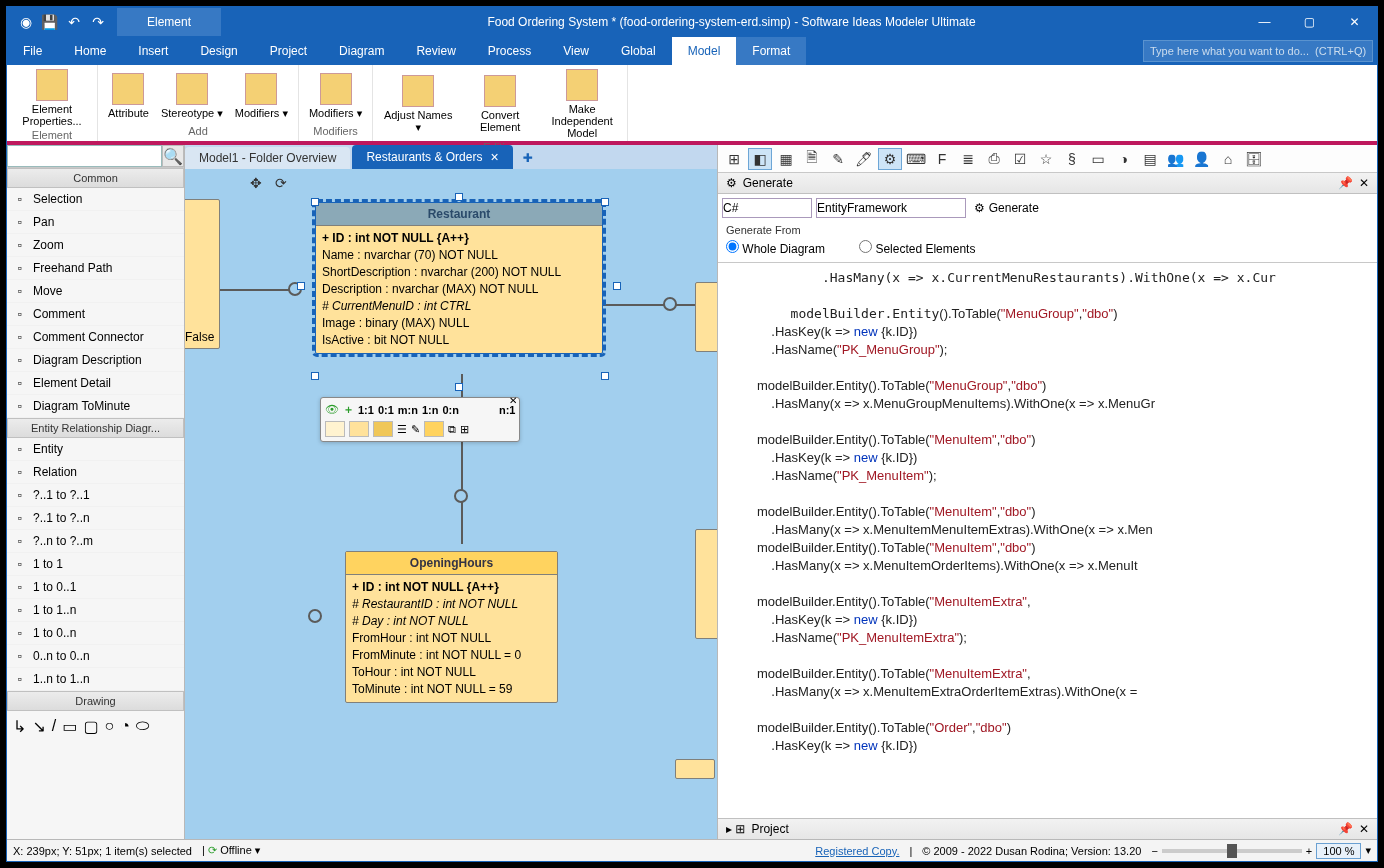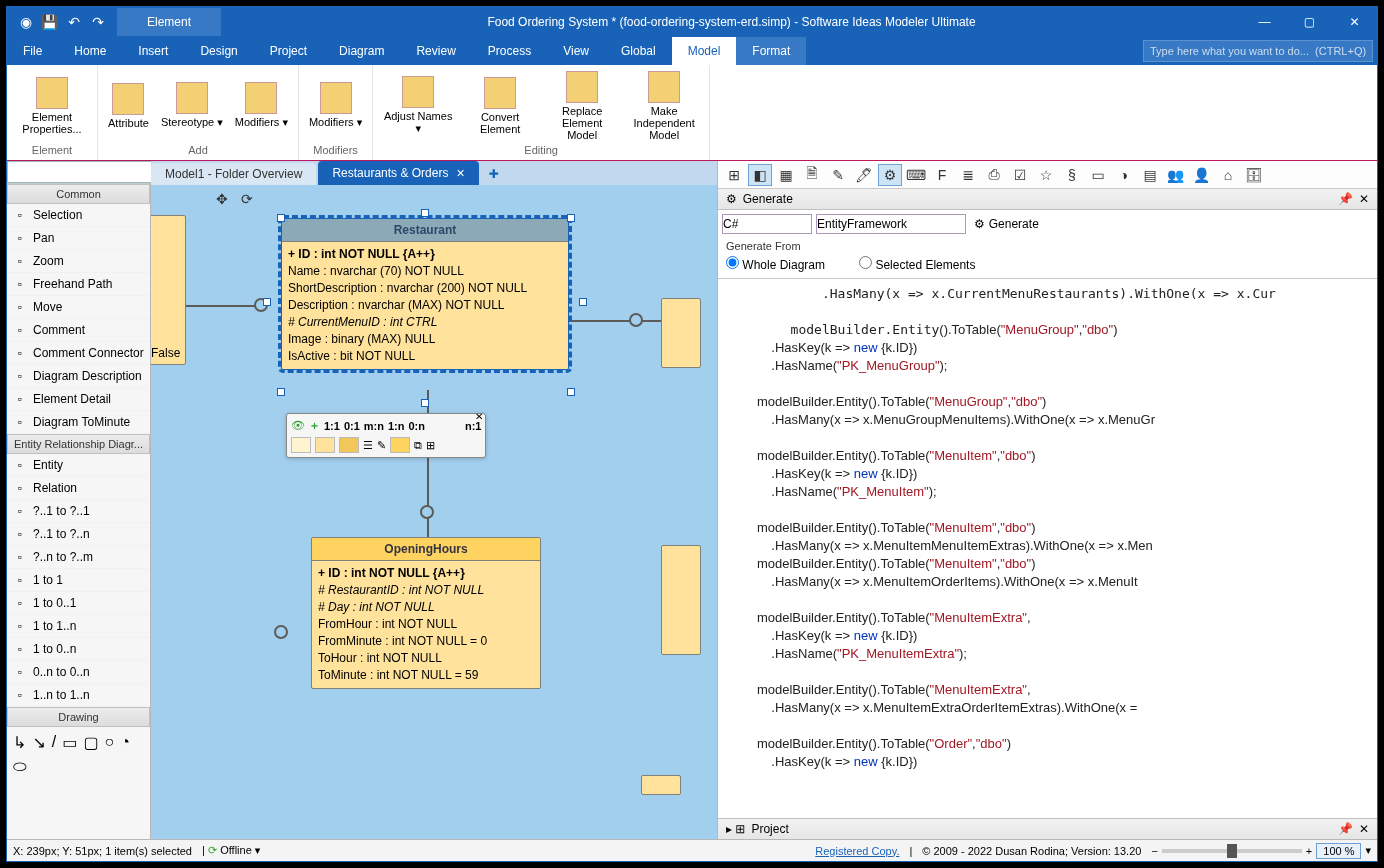--- a/index.html
+++ b/index.html
@@ -11,28 +11,28 @@
 .titlebar .tab-context { background: #3779c4; padding: 7px 30px; margin-left: auto; margin-right: 0; }
 .titlebar .title { flex: 1; text-align: center; padding: 0 10px; }
 .winbtns { display: flex; }
 .winbtns div { width: 45px; height: 30px; display: flex; align-items: center; justify-content: center; cursor: pointer; }
 .menubar { background: #1863b8; color: #fff; display: flex; height: 28px; align-items: stretch; font-size: 12px; }
 .menubar .mitem { padding: 0 16px; display: flex; align-items: center; cursor: pointer; }
 .menubar .mitem.active { background: #fff; color: #1863b8; }
 .menubar .mitem.context { background: #3779c4; }
 .menubar .search { margin-left: auto; background: #3779c4; border: 1px solid #5a93cf; width: 230px; height: 22px; margin-top: 3px; margin-right: 4px; padding: 0 6px; color: #fff; font-size: 11px; }
 .menubar .search::placeholder { color: #cde; }
-.ribbon { background: #fff; border-bottom: 1px solid #be185d; height: 96px; display: flex; }
+.ribbon { background: #fff; border-bottom: 4px solid #be185d; height: 80px; display: flex; }
 .rgroup { border-right: 1px solid #e4e4e4; display: flex; flex-direction: column; align-items: center; padding: 2px 6px; }
 .rgroup .items { flex: 1; display: flex; align-items: center; gap: 4px; }
 .rgroup .label { font-size: 11px; color: #666; padding-bottom: 2px; }
 .ritem { display: flex; flex-direction: column; align-items: center; gap: 2px; padding: 2px 4px; cursor: pointer; font-size: 11px; text-align: center; }
 .ritem .ico { width: 32px; height: 32px; background: #f4d074; border: 1px solid #c99; display: inline-block; }
 .content { flex: 1; display: flex; overflow: hidden; }
-.left { width: 144px; display: flex; flex-direction: column; border-right: 1px solid #b8b8b8; background: #f6f6f6; }
+.left { width: 178px; display: flex; flex-direction: column; border-right: 1px solid #b8b8b8; background: #f6f6f6; }
 .searchbox { display: flex; border-bottom: 1px solid #c8c8c8; }
 .searchbox input { flex: 1; border: 1px solid #9bb; height: 22px; padding: 0 4px; font-size: 11px; }
 .searchbox .btn { width: 22px; background: #e8e8e8; border: 1px solid #bbb; display: flex; align-items: center; justify-content: center; }
 .catheader { background: linear-gradient(#ececec,#dcdcdc); border: 1px solid #c0c0c0; text-align: center; font-size: 11px; padding: 3px 0; color: #333; }
 .tool { display: flex; align-items: center; gap: 6px; padding: 4px 6px; font-size: 12px; cursor: pointer; border-bottom: 1px solid #f1f1f1; }
 .tool .ti { width: 14px; height: 14px; display: inline-flex; align-items: center; justify-content: center; font-size: 12px; }
 .center { flex: 1; display: flex; flex-direction: column; justify-content: center; }
 .tabsbar { background: #c2d8ef; height: 24px; display: flex; align-items: flex-end; font-size: 12px; }
 .dtab { padding: 4px 14px; border-radius: 4px 4px 0 0; cursor: pointer; user-select: none; margin-right: 2px; }
 .dtab.inactive { background: #d9e6f3; color: #333; }
@@ -139,24 +139,20 @@
           <div class="ritem">
             <span class="ico"></span>
             <span style="max-width: 70px;">Adjust Names ▾</span>
           </div>
           <div class="ritem">
             <span class="ico"></span>
             <span style="max-width: 70px;">Convert Element</span>
           </div>
           <div class="ritem">
             <span class="ico"></span>
-            <span style="max-width: 70px;">Replace Element Model</span>
-          </div>
-          <div class="ritem">
-            <span class="ico"></span>
             <span style="max-width: 70px;">Make Independent Model</span>
           </div>
         </div>
         <div class="label">Editing</div>
       </div>
     </div>
 
   <div class="content">
     <div class="left">
       <div class="searchbox">
@@ -321,21 +317,21 @@
             <span class="chip" style="background:#f0c758;"></span>
             <span>☰</span>
             <span>✎</span>
             <span class="chip" style="background:#ffd35f;"></span>
             <span>⧉</span>
             <span>⊞</span>
           </div>
           <span style="position:absolute; top:-3px; right:2px; font-size:10px; cursor:pointer;">✕</span>
         </div>
 
-        <div class="entity" style="left:160px; top:352px; width:230px;">
+        <div class="entity" style="left:160px; top:382px; width:213px;">
           <div class="eh" style="background:#ffd35f;">OpeningHours</div>
           <div class="rows" id="oh-rows">
               <div style="font-weight: bold;">+ ID : int NOT NULL  {A++}</div>
               <div style="font-style: italic;"># RestaurantID : int NOT NULL</div>
               <div style="font-style: italic;"># Day : int NOT NULL</div>
               <div>FromHour : int NOT NULL</div>
               <div>FromMinute : int NOT NULL = 0</div>
               <div>ToHour : int NOT NULL</div>
               <div>ToMinute : int NOT NULL = 59</div>
             </div>

